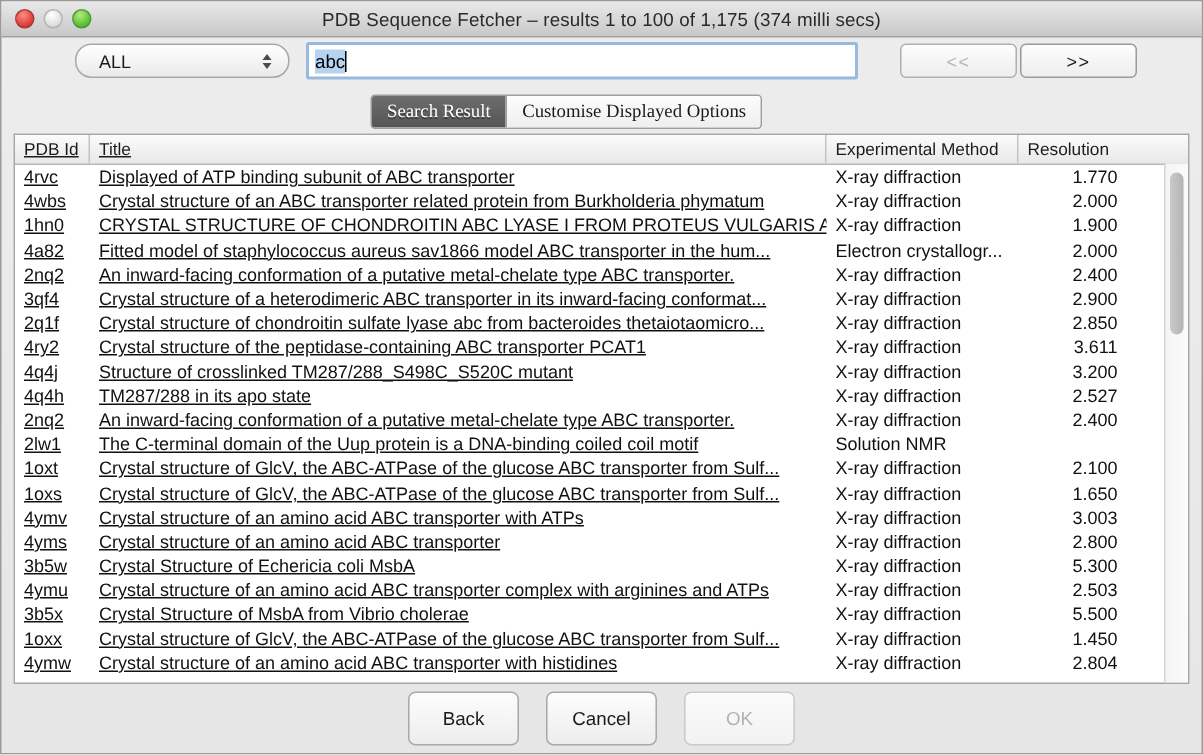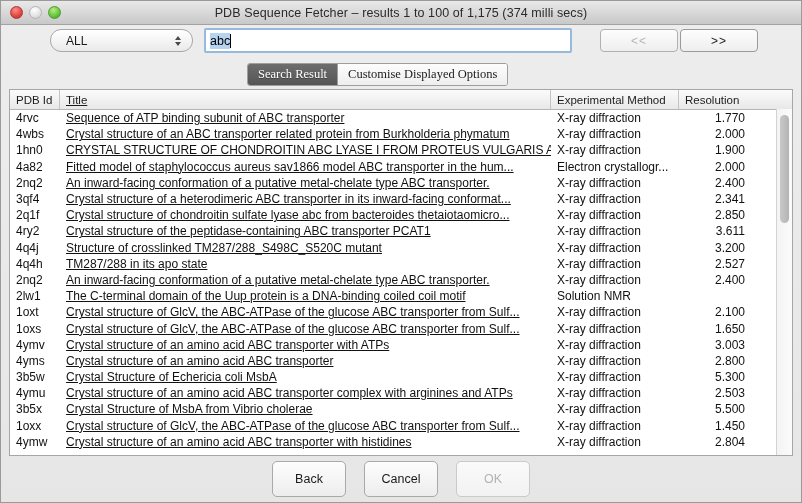--- a/index.html
+++ b/index.html
@@ -211,21 +211,21 @@
   .th {
     box-sizing: border-box;
     padding-left: 6px;
     height: 100%;
     display: flex;
     align-items: center;
     border-right: 1px solid #c4c4c4;
     overflow: hidden;
     white-space: nowrap;
   }
-  .c0 { width: 50px; }
+  .c0 { width: 50px; text-decoration: underline; }
   .c1 { width: 491px; text-decoration: underline; }
   .c2 { width: 128px; }
   .c3 { width: 94px; }
   .th.c3 { border-right: none; }
   .tbody {
     flex: 1 1 auto;
     overflow: hidden;
     position: relative;
   }
   .row {
@@ -336,21 +336,21 @@
   <div class="panel">
     <div class="thead">
       <div class="th c0">PDB Id</div>
       <div class="th c1">Title</div>
       <div class="th c2">Experimental Method</div>
       <div class="th c3">Resolution</div>
     </div>
     <div class="tbody" id="tbody">
         <div class="row">
           <div class="td c0">4rvc</div>
-          <div class="td c1">Sequence of ATP binding subunit of ABC transporter</div>
+          <div class="td c1">Displayed of ATP binding subunit of ABC transporter</div>
           <div class="td c2">X-ray diffraction</div>
           <div class="td c3 res">1.770</div>
         </div>
         <div class="row">
           <div class="td c0">4wbs</div>
           <div class="td c1">Crystal structure of an ABC transporter related protein from Burkholderia phymatum</div>
           <div class="td c2">X-ray diffraction</div>
           <div class="td c3 res">2.000</div>
         </div>
         <div class="row">
@@ -368,21 +368,21 @@
         <div class="row">
           <div class="td c0">2nq2</div>
           <div class="td c1">An inward-facing conformation of a putative metal-chelate type ABC transporter.</div>
           <div class="td c2">X-ray diffraction</div>
           <div class="td c3 res">2.400</div>
         </div>
         <div class="row">
           <div class="td c0">3qf4</div>
           <div class="td c1">Crystal structure of a heterodimeric ABC transporter in its inward-facing conformat...</div>
           <div class="td c2">X-ray diffraction</div>
-          <div class="td c3 res">2.341</div>
+          <div class="td c3 res">2.900</div>
         </div>
         <div class="row">
           <div class="td c0">2q1f</div>
           <div class="td c1">Crystal structure of chondroitin sulfate lyase abc from bacteroides thetaiotaomicro...</div>
           <div class="td c2">X-ray diffraction</div>
           <div class="td c3 res">2.850</div>
         </div>
         <div class="row">
           <div class="td c0">4ry2</div>
           <div class="td c1">Crystal structure of the peptidase-containing ABC transporter PCAT1</div>

